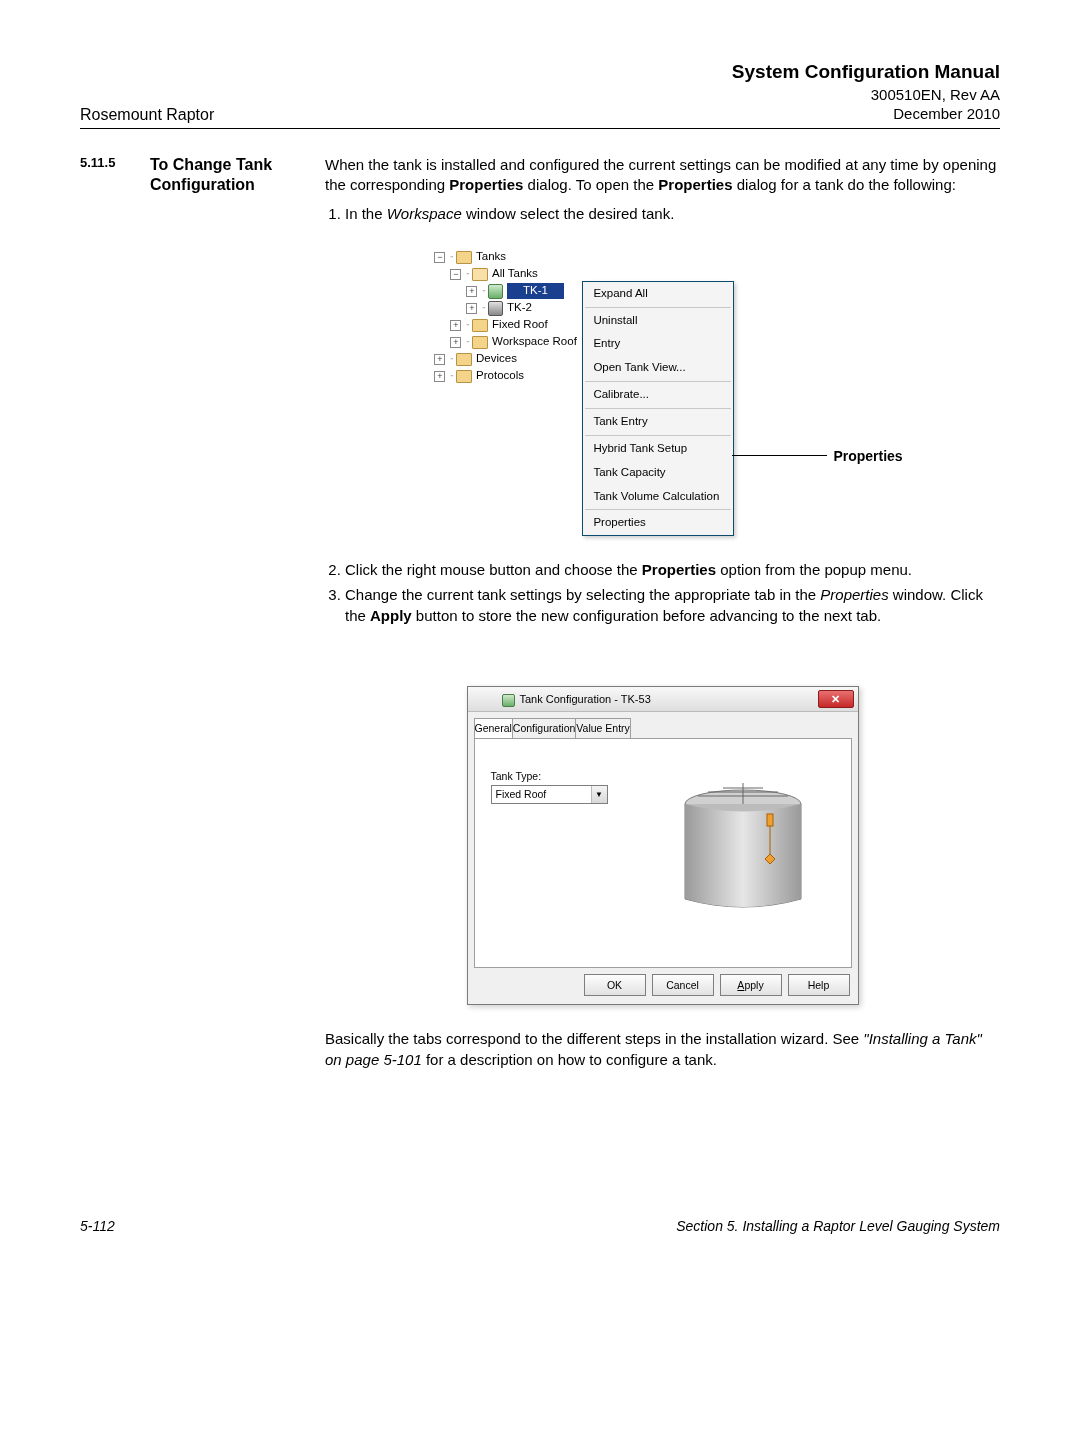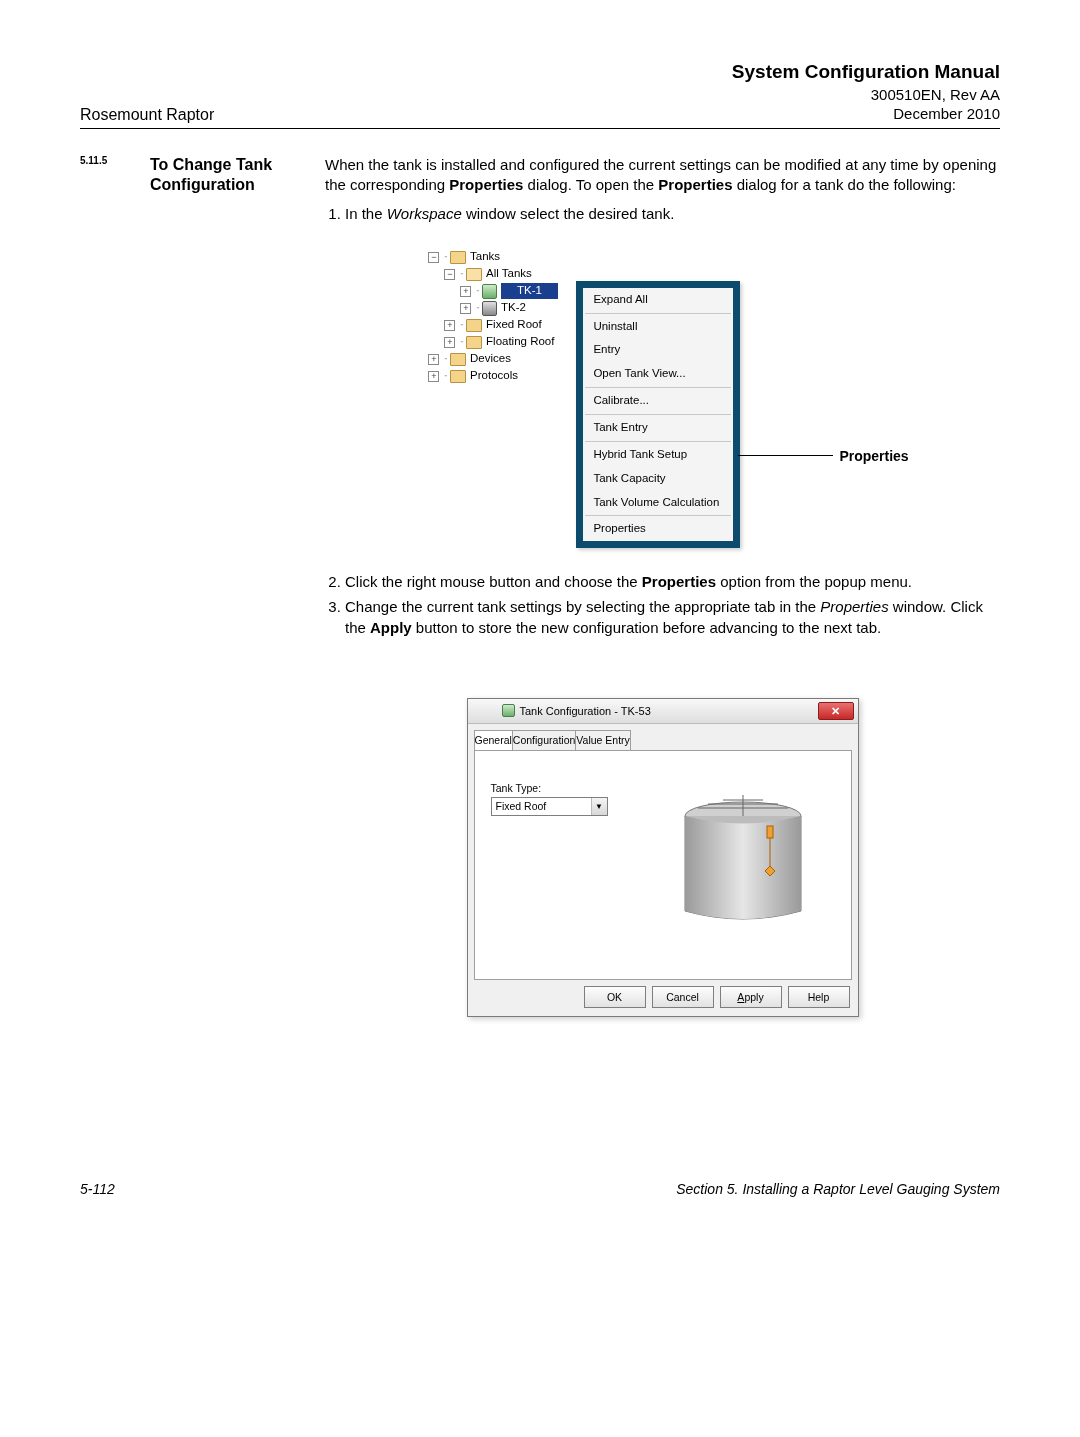--- a/index.html
+++ b/index.html
@@ -31,21 +31,21 @@
     line-height: 1.3;
   }
   .header-manual { font-size: 19px; font-weight: bold; }
   .section-row {
     display: flex;
     gap: 20px;
   }
   .section-num {
     width: 50px;
     font-weight: bold;
-    font-size: 10px;
+    font-size: 13px;
     flex-shrink: 0;
   }
   .section-title {
     width: 155px;
     font-weight: bold;
     font-size: 16px;
     line-height: 1.25;
     flex-shrink: 0;
   }
   .section-body {
@@ -120,21 +120,21 @@
     border-radius: 2px;
     display: inline-block;
   }
   .tank-icon.alt { background: linear-gradient(180deg,#e0e0e0,#888); border-color:#555;}
   .tree-sel {
     background: #1a3f8f;
     color: #fff;
     padding: 0 16px;
   }
   .ctx-menu {
-    border: 7px solid #0c4a6e;
+    border: 1px solid #0c4a6e;
     background: #f4f4f4;
     box-shadow: 2px 2px 4px rgba(0,0,0,0.2);
     width: 150px;
     margin-top: 36px;
   }
   .ctx-item {
     padding: 4px 10px;
     cursor: default;
   }
   .ctx-sep {
@@ -170,21 +170,21 @@
   }
   .dlg-title {
     display: flex;
     align-items: center;
     justify-content: space-between;
     background: linear-gradient(180deg,#f8f8f8,#dedede);
     border-bottom: 1px solid #bbb;
     padding: 3px 4px 3px 6px;
     font-size: 11px;
   }
-  .dlg-title-left { display:flex; align-items:flex-start; gap:5px;padding-left:28px; }
+  .dlg-title-left { display:flex; align-items:flex-end; gap:5px;padding-left:28px; }
   .dlg-close {
     width: 34px;
     height: 16px;
     background: linear-gradient(180deg,#e97070,#c62828);
     border: 1px solid #8c1c1c;
     border-radius: 2px;
     color: #fff;
     display: flex;
     align-items: center;
     justify-content: center;
@@ -326,21 +326,21 @@
             <div class="tree-row tree-indent-2">
               <span class="tree-glyph">+</span>
               <span class="tree-dots">··</span>
               <span class="folder-icon"></span>
               <span>Fixed Roof</span>
             </div>
             <div class="tree-row tree-indent-2">
               <span class="tree-glyph">+</span>
               <span class="tree-dots">··</span>
               <span class="folder-icon"></span>
-              <span>Floating Roof</span>
+              <span>Workspace Roof</span>
             </div>
             <div class="tree-row tree-indent-1">
               <span class="tree-glyph">+</span>
               <span class="tree-dots">··</span>
               <span class="folder-icon"></span>
               <span>Devices</span>
             </div>
             <div class="tree-row tree-indent-1">
               <span class="tree-glyph">+</span>
               <span class="tree-dots">··</span>
@@ -431,20 +431,23 @@
             <div class="dlg-btn">Cancel</div>
             <div class="dlg-btn">
                 <span class="ul">A</span>
                 <span>pply</span>
               </div>
             <div class="dlg-btn">Help</div>
           </div>
         </div>
       </div>
 
+      <p>
+        <span>Basically the tabs correspond to the different steps in the installation wizard. See </span><span class="italic">"Installing a Tank" on page 5-101</span><span> for a description on how to configure a tank.</span>
+      </p>
 
     </div>
   </div>
 
   <div class="footer">
     <div>5-112</div>
     <div>Section 5. Installing a Raptor Level Gauging System</div>
   </div>
 
 </div>

